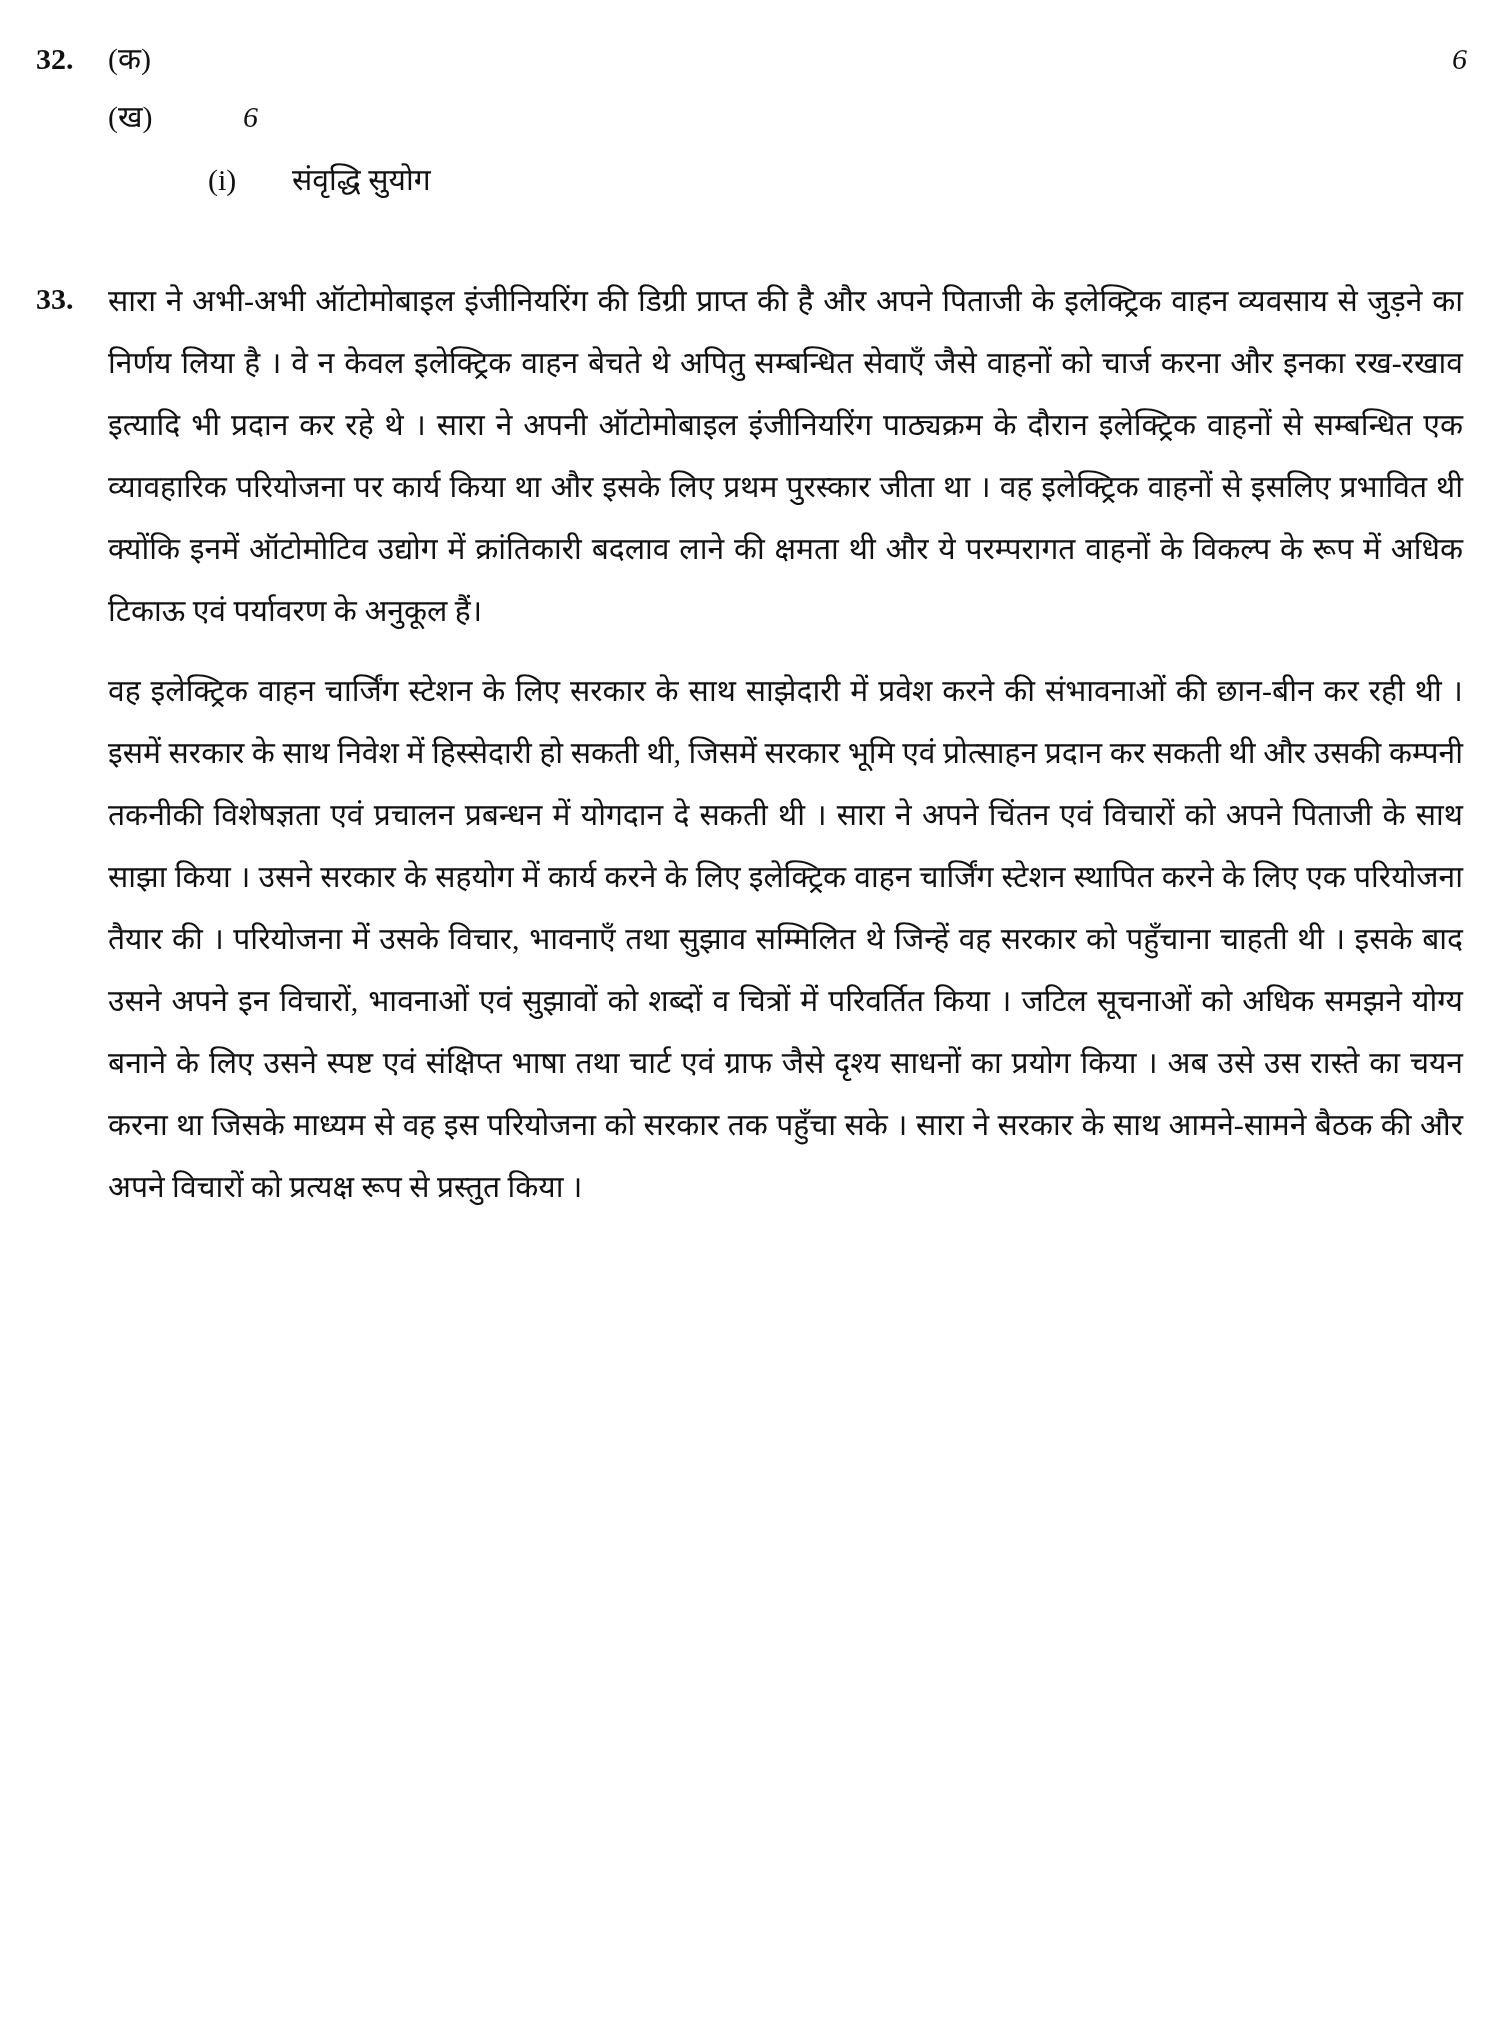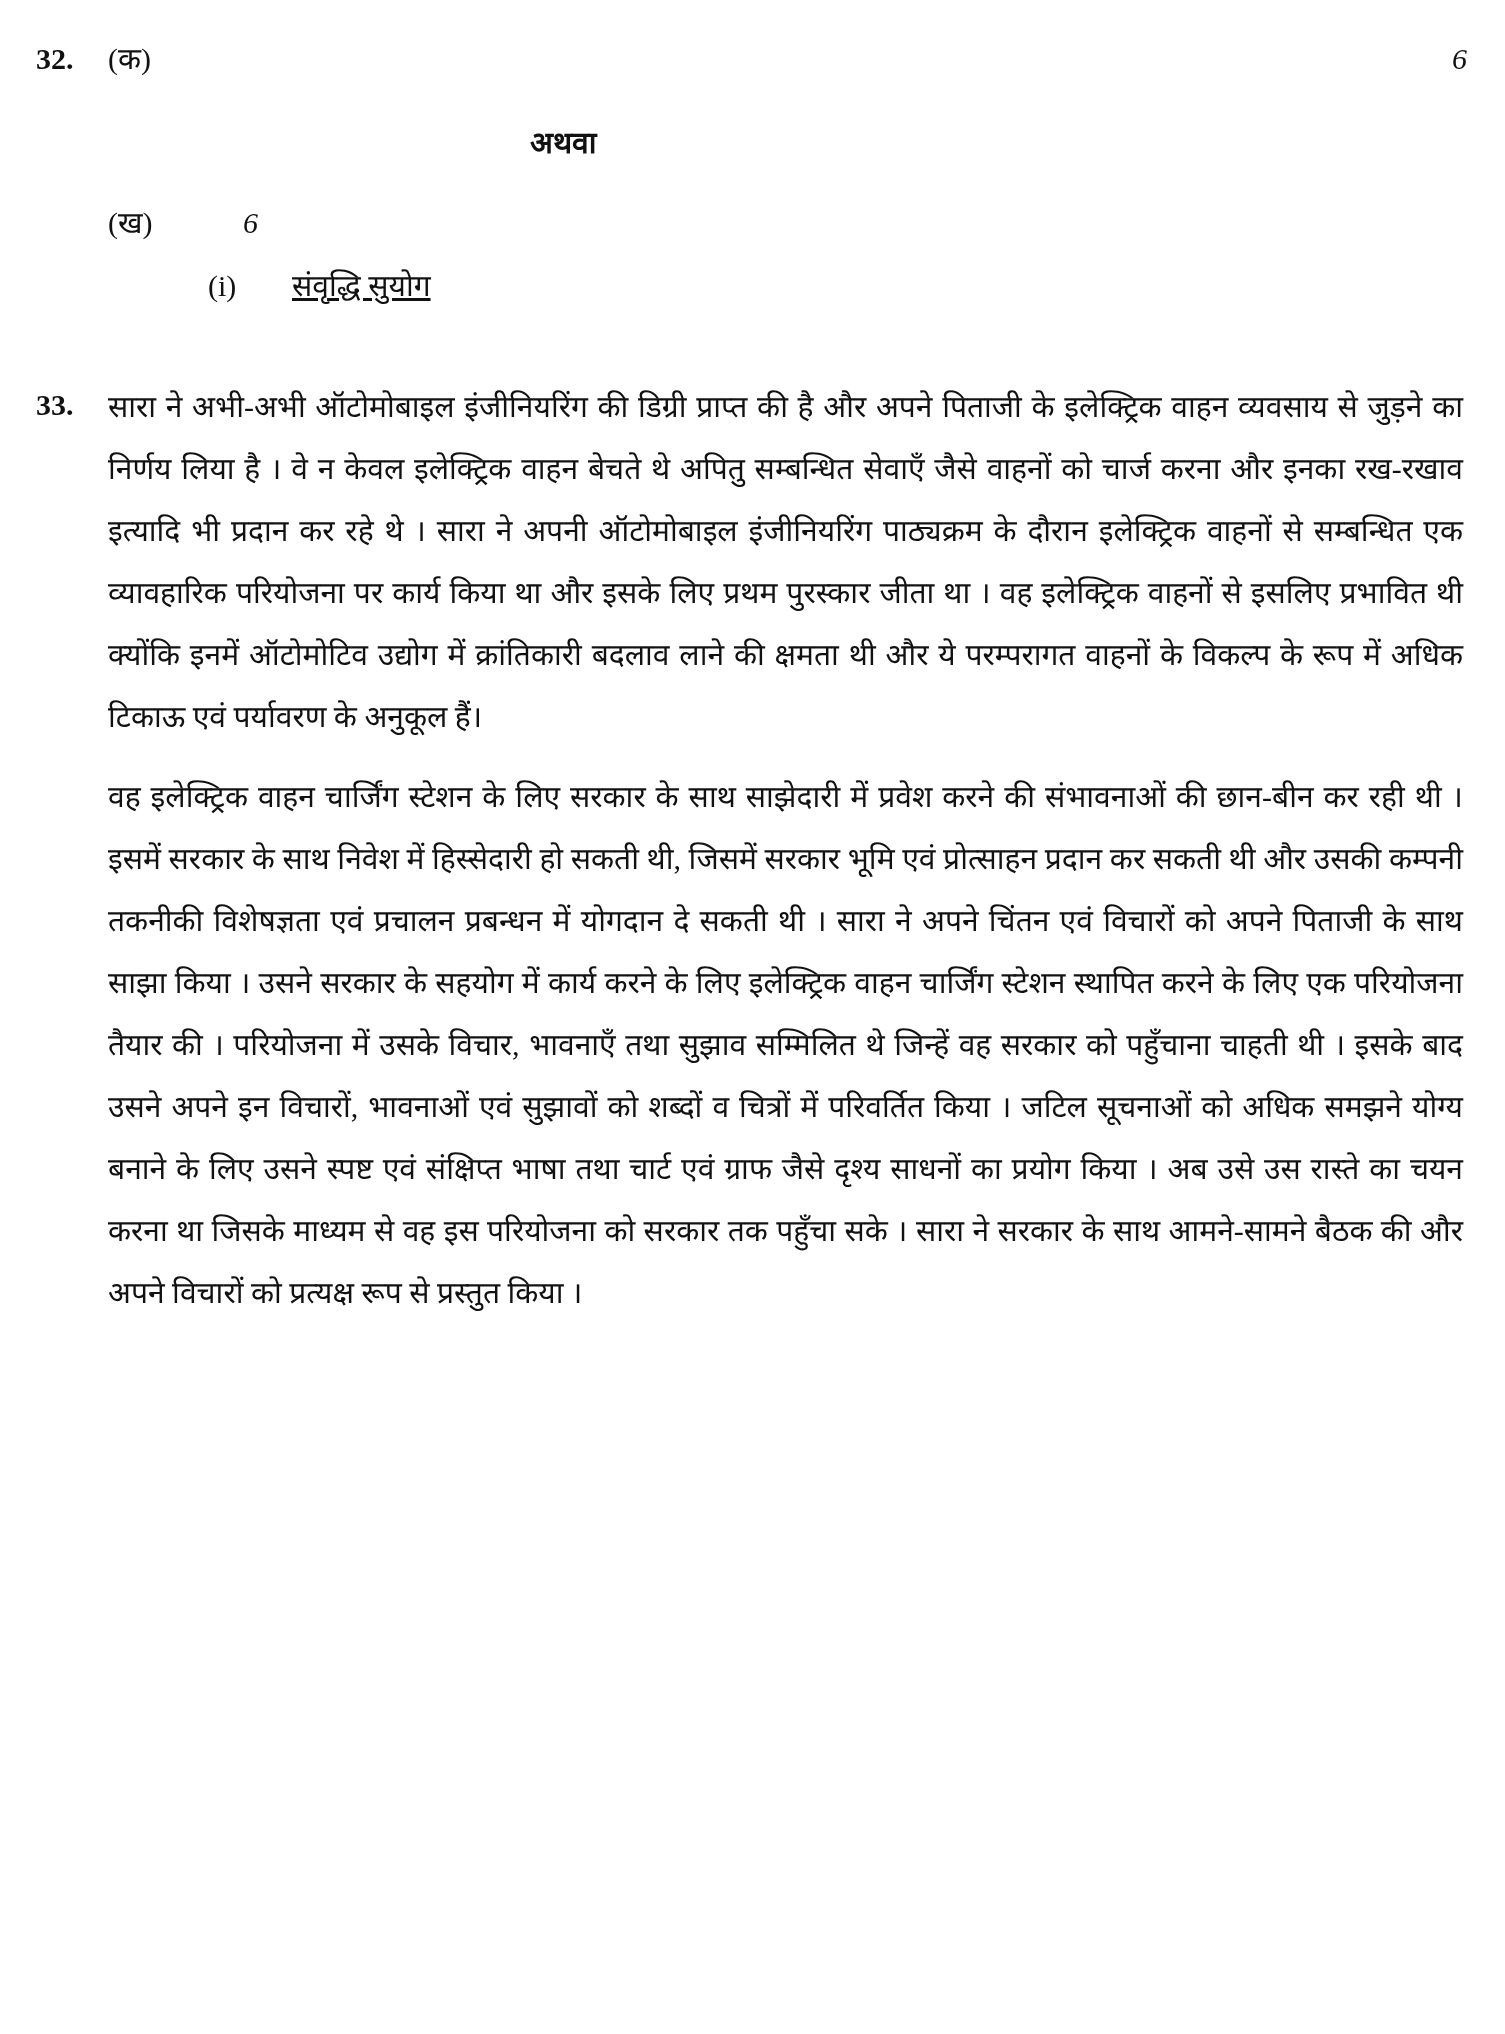--- a/index.html
+++ b/index.html
@@ -120,21 +120,20 @@
   }
   .sub-marker {
     width: 92px;
     flex: 0 0 92px;
     text-align: left;
     box-sizing: border-box;
     padding-left: 8px;
   }
   .sub-text {
     flex: 1 1 auto;
-    text-decoration: underline;
   }
 
   .spacer-lg { height: 62px; }
   .spacer-sm { height: 18px; }
 
   .indent-body {
     margin-left: 170px;
     margin-right: 0px;
   }
 </style>
@@ -147,21 +146,20 @@
 
     <div class="q-row">
       <div class="q-num">32.</div>
       <div class="q-part">(क)</div>
       <div class="q-marks"></div>
     </div>
     <div class="marks-below">
       <div class="marks-float">6</div>
     </div>
 
-    <div class="athwa">अथवा</div>
 
     <div class="q-row">
       <div class="q-num"></div>
       <div class="q-part">(ख)</div>
       <div class="q-marks">6</div>
     </div>
 
     <ul class="sub-list indent-body">
       <li class="sub-item">
         <span class="sub-marker">(i)</span>

